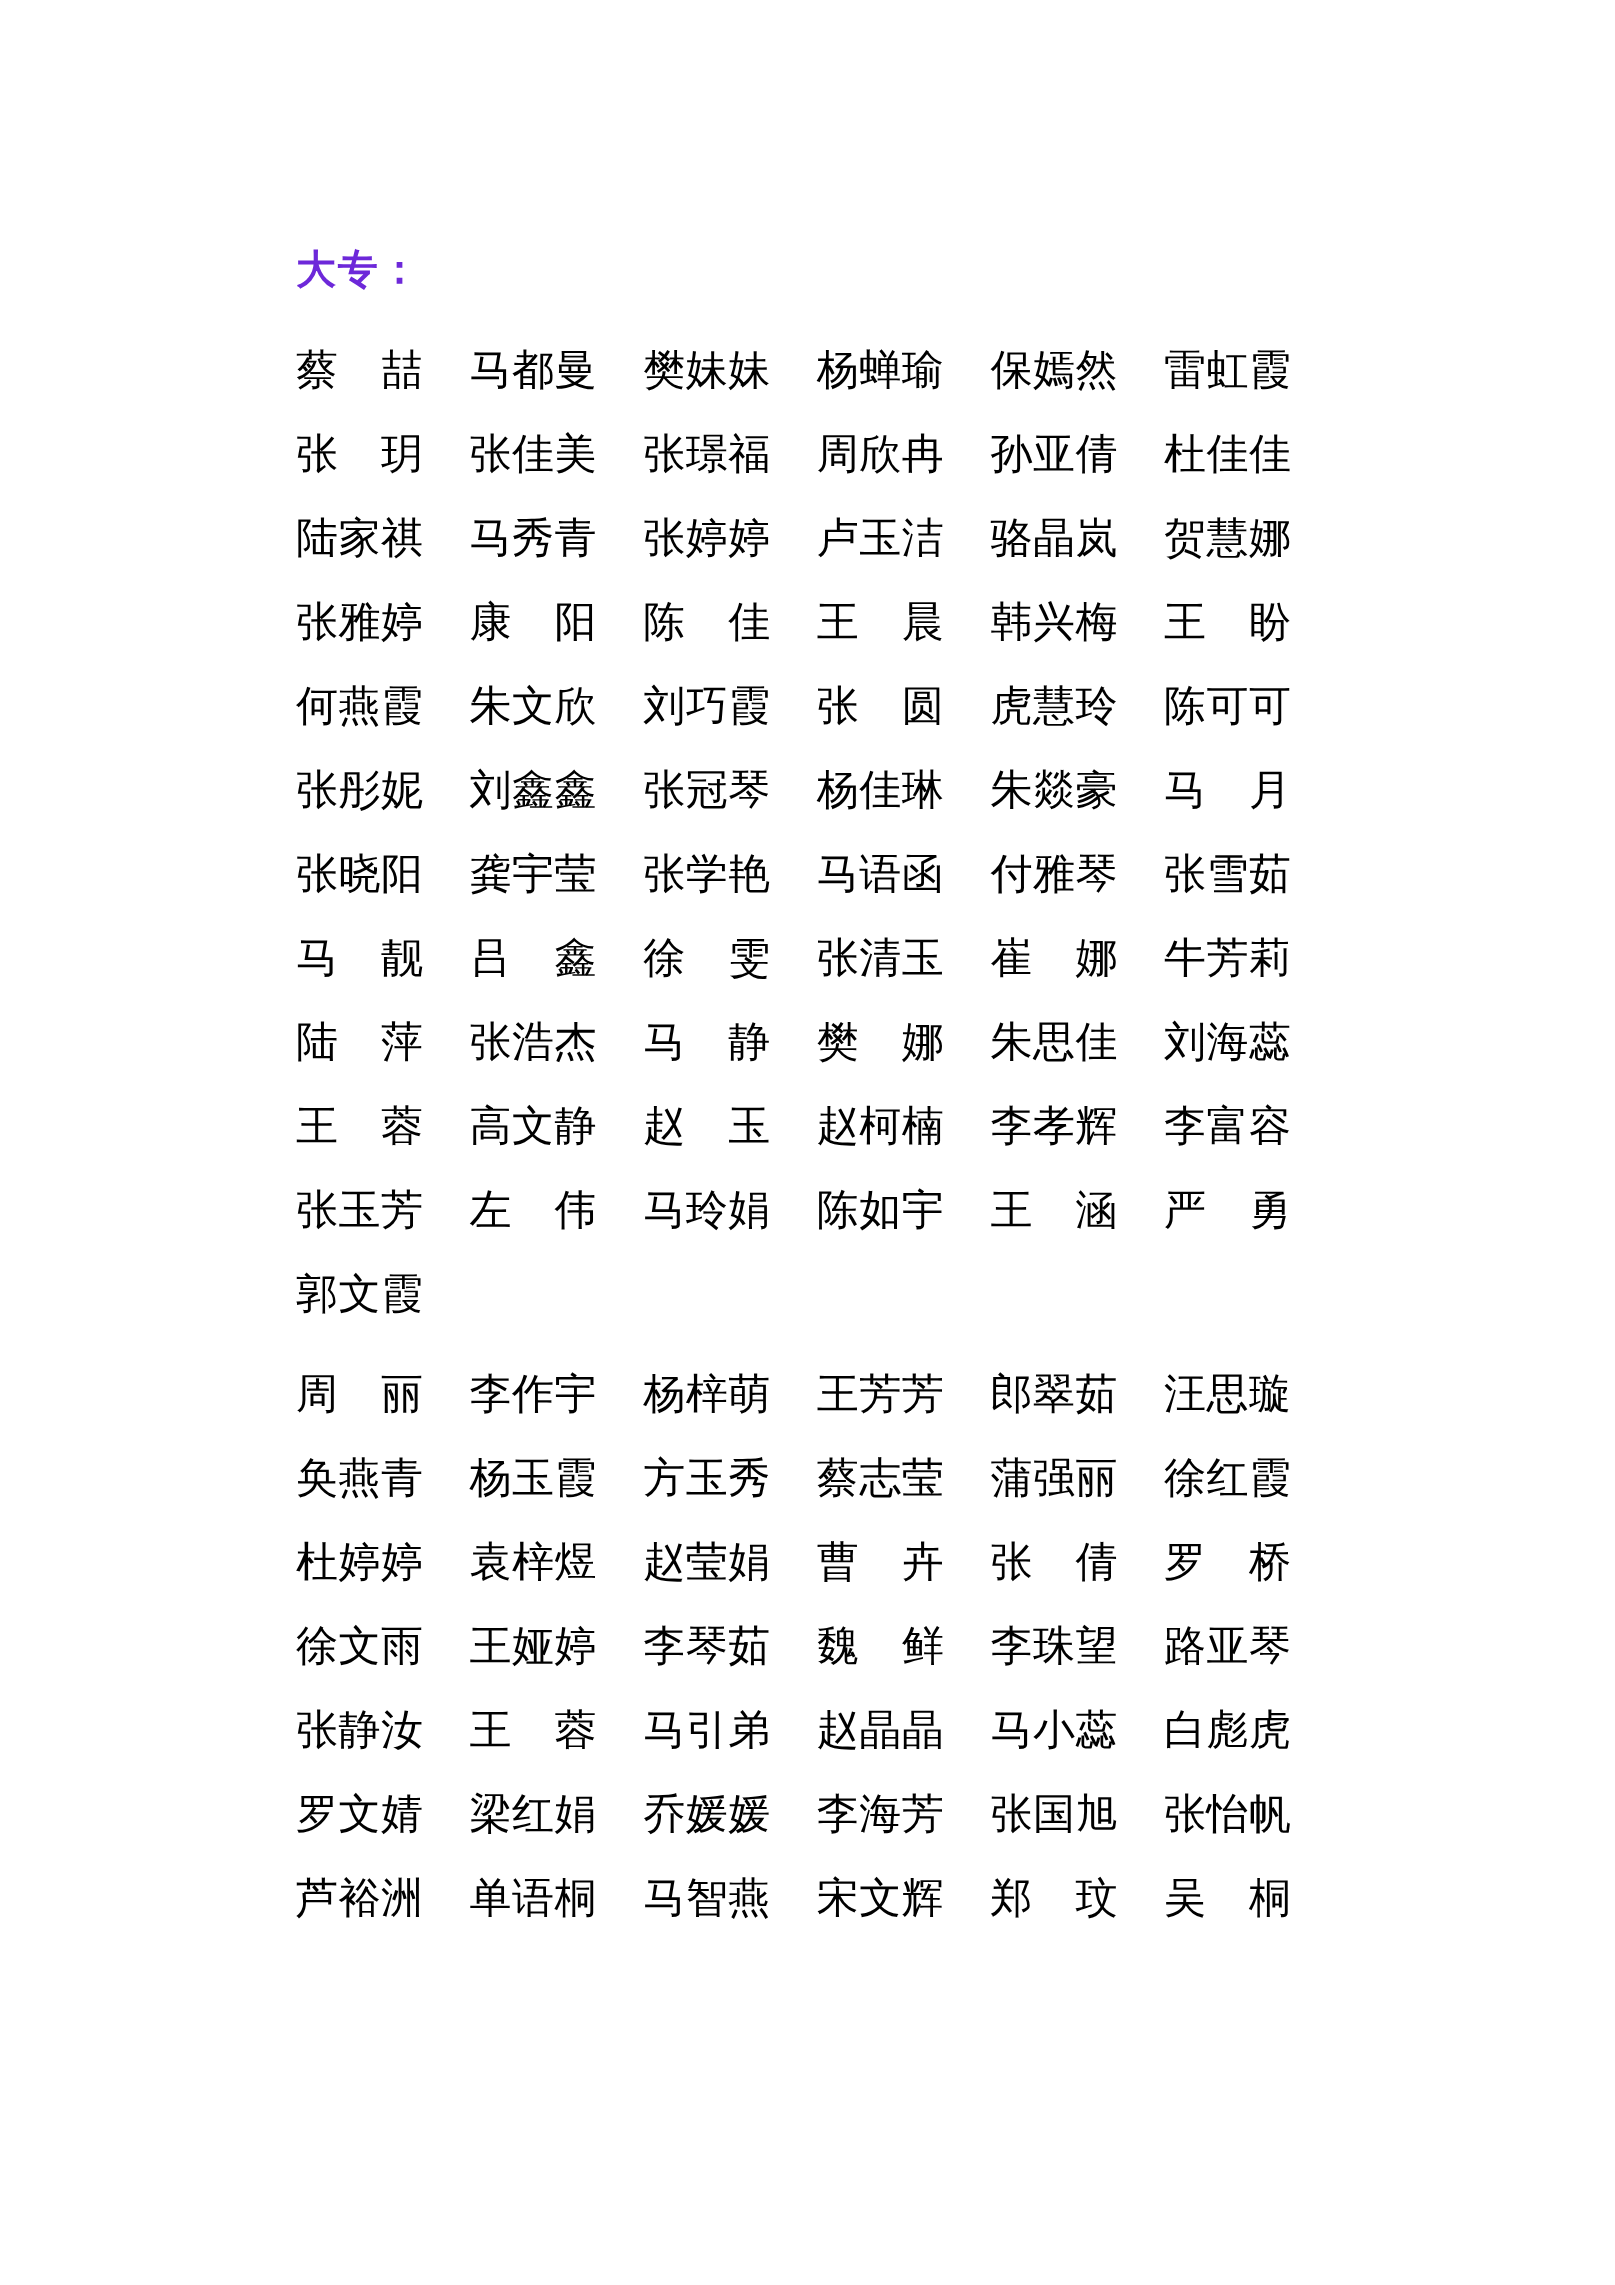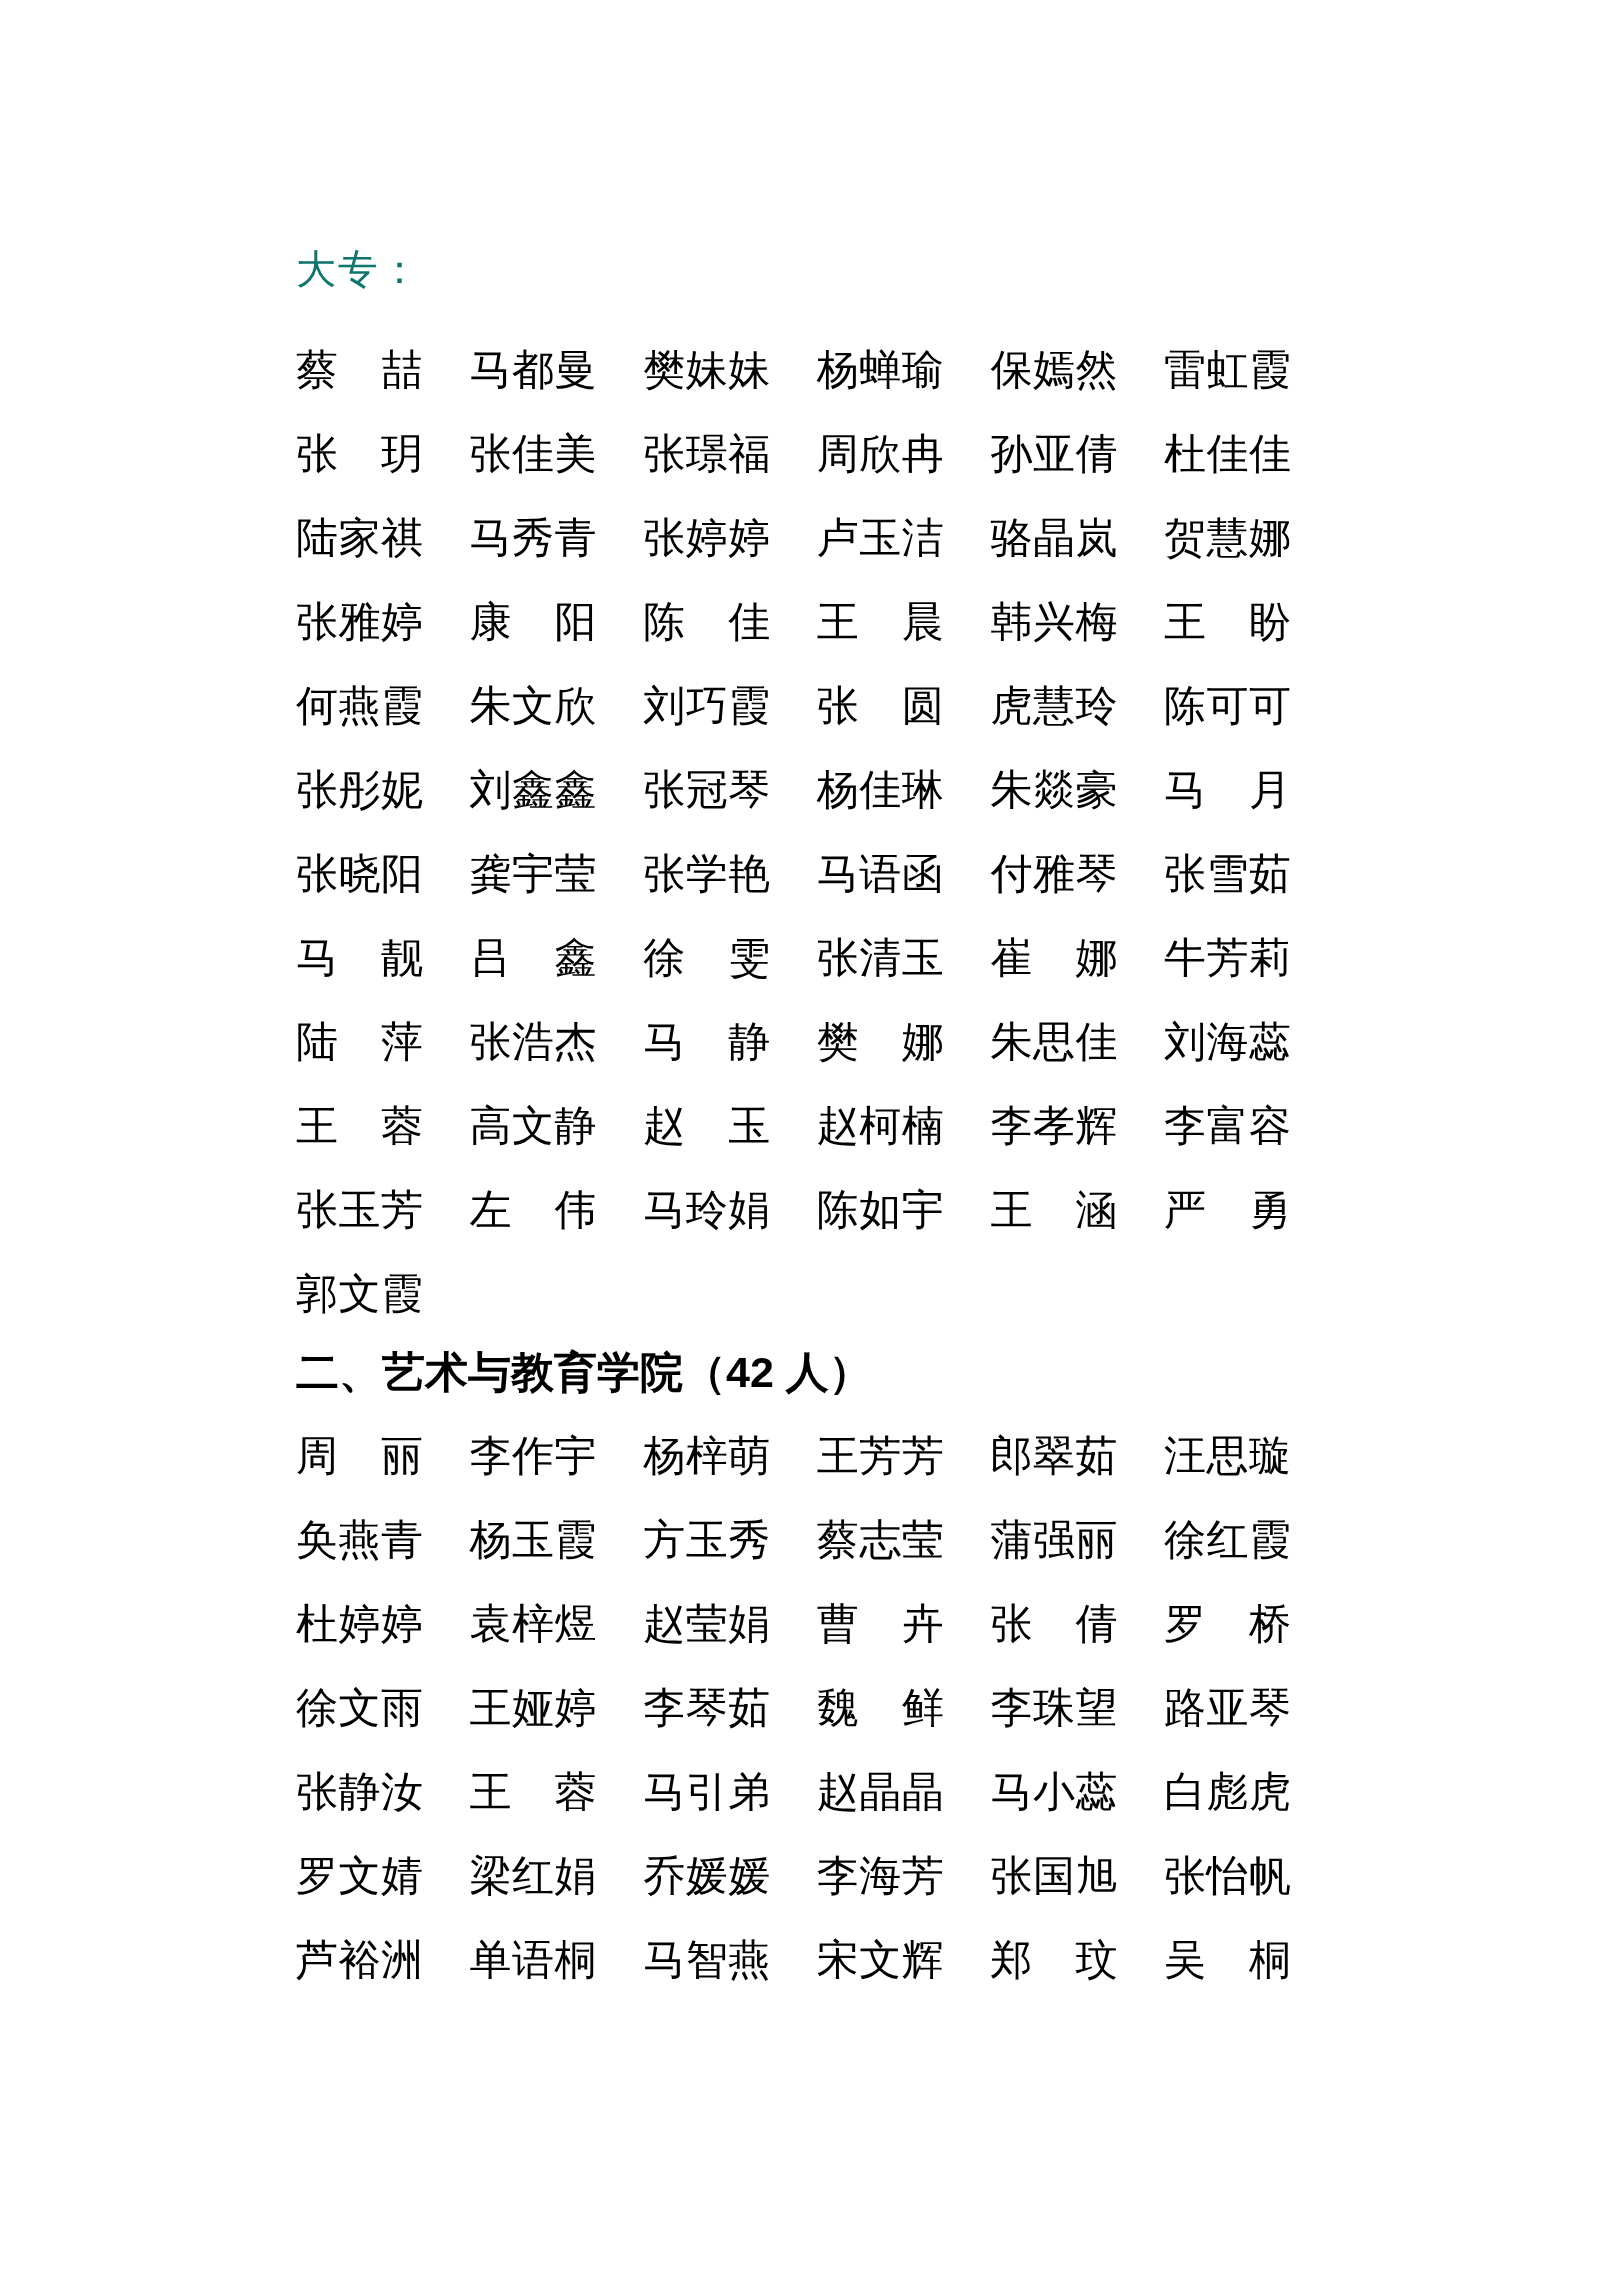--- a/index.html
+++ b/index.html
@@ -15,25 +15,25 @@
     color: #000;
   }
   .content {
     position: absolute;
     left: 296px;
     top: 246px;
     width: 995px;
   }
   .doc-title {
     font-family: "Liberation Serif", "DejaVu Serif", serif;
-    font-weight: normal;
+    font-weight: bold;
     font-size: 40px;
     line-height: 47px;
     letter-spacing: 1.8px;
-    color: #0f766e;
+    color: #6d28d9;
   }
   .sec-heading {
     font-family: "Liberation Sans", "DejaVu Sans", sans-serif;
     font-weight: bold;
     font-size: 43px;
     line-height: 51px;
     color: #000;
     white-space: nowrap;
   }
   .sec-heading.first { margin-top: 33px; }
@@ -399,21 +399,20 @@
           </span>
         </div>
         <div class="row">
           <span class="name">
             <span>郭</span>
             <span>文</span>
             <span>霞</span>
           </span>
         </div>
       </div>
-      <div class="sec-heading later">二、艺术与教育学院（42 人）</div>
       <div class="rows later">
         <div class="row">
           <span class="name">
             <span>周</span>
             <span>丽</span>
           </span>
           <span class="name">
             <span>李</span>
             <span>作</span>
             <span>宇</span>

